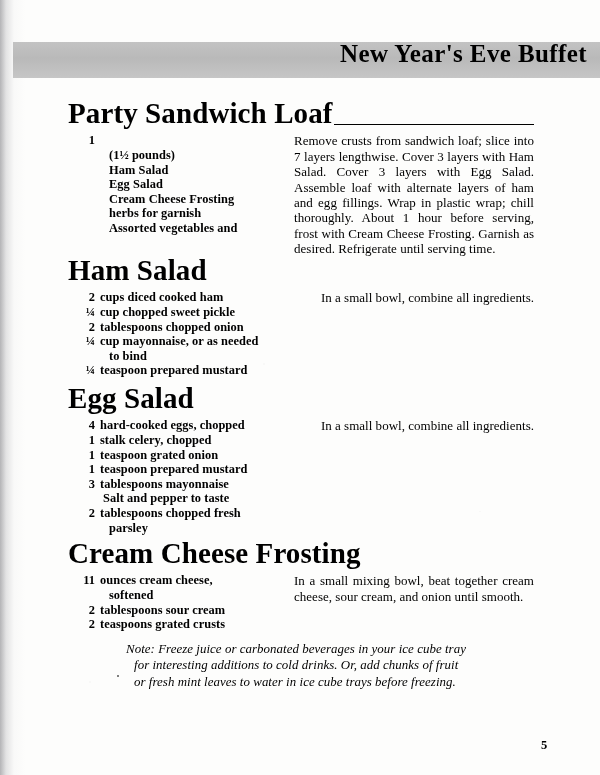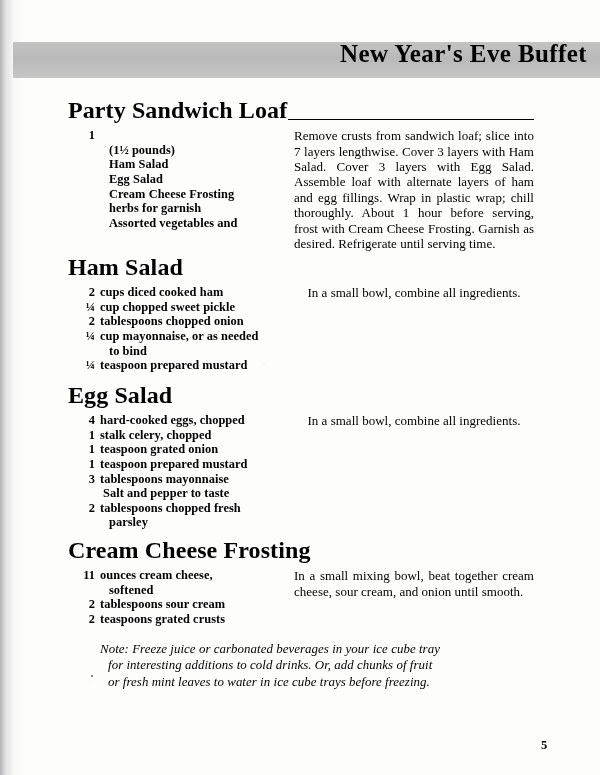--- a/index.html
+++ b/index.html
@@ -85,21 +85,21 @@
     left: 68px;
     width: 466px;
   }
 
   .recipe-title-row {
     display: flex;
     align-items: flex-end;
     margin-bottom: 5px;
   }
   .recipe-title {
-    font-size: 24px;
+    font-size: 29px;
     font-weight: bold;
     letter-spacing: 0.1px;
     line-height: 1.05;
     white-space: nowrap;
     font-family: Liberation Serif, serif;
   }
   .title-rule {
     flex: 1;
     height: 0;
     border-bottom: 1.6px solid #000;
@@ -144,27 +144,27 @@
 
   .directions {
     flex: 1;
     padding-left: 14px;
     font-size: 13px;
     line-height: 15.4px;
     text-align: justify;
     letter-spacing: 0.02px;
   }
   .directions.short {
-    text-align: center;
+    text-align: right;
   }
 
   
   .note {
     position: absolute;
-    left: 100px;
+    left: 126px;
     top: 641px;
     width: 400px;
     font-style: italic;
     font-size: 12.9px;
     line-height: 16.4px;
     letter-spacing: 0.05px;
   }
   .note-line-2, .note-line-3 {
     padding-left: 8px;
   }

